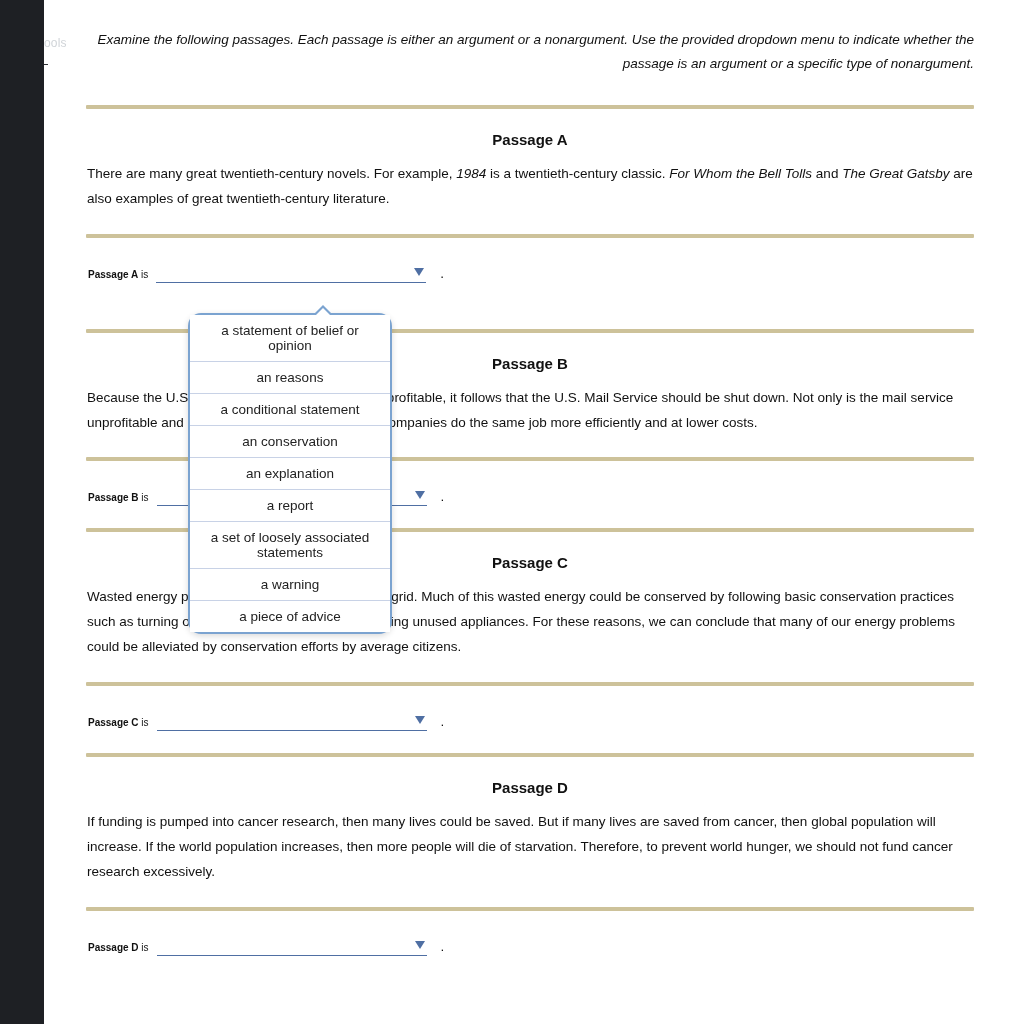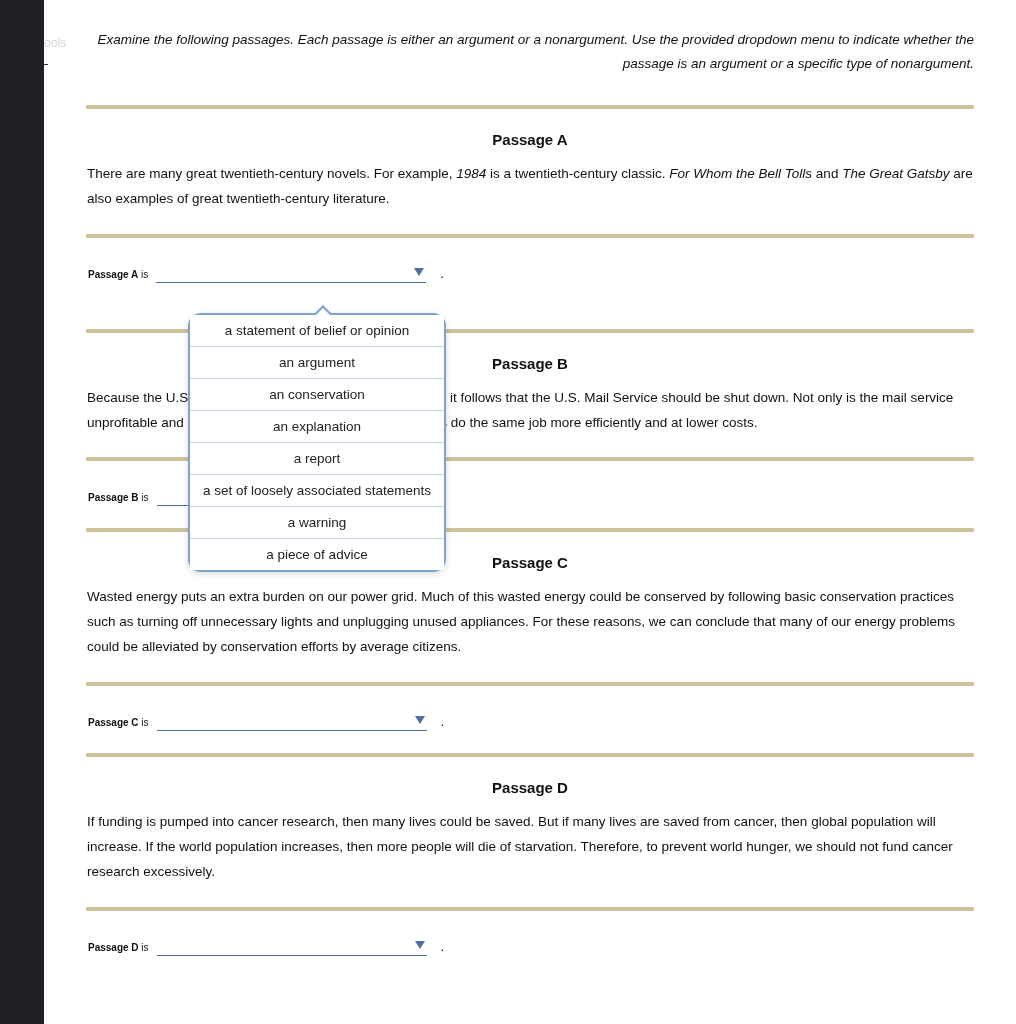--- a/index.html
+++ b/index.html
@@ -17,21 +17,21 @@
   .passage-body .num { font-style: italic; }
   .passage-body .book { font-style: italic; }
   .answer-line { display: flex; align-items: baseline; gap: 8px; margin: 28px 0 16px 2px; }
   .answer-label { font-size: 10px; }
   .answer-label b { font-weight: 700; }
   .dropdown-field { position: relative; display: inline-block; min-width: 270px; border-bottom: 1px solid #4f6fa3; padding: 0 18px 1px 4px; color: #333; }
   .dropdown-field .selected { visibility: hidden; }
   .dropdown-field .caret { position: absolute; right: 2px; top: 2px; width: 0; height: 0; border-left: 5px solid transparent; border-right: 5px solid transparent; border-top: 8px solid #4f6fa3; }
   .period { margin-left: 6px; }
   .dd-wrap { position: relative; height: 0; }
-  .dropdown-menu { position: absolute; top: 14px; left: 102px; width: 258px; border: 2px solid #7ba3d0; background: #fff; border-radius: 13px; box-shadow: 0 2px 6px rgba(0,0,0,.15); z-index: 20; }
+  .dropdown-menu { position: absolute; top: 14px; left: 102px; width: 204px; border: 2px solid #7ba3d0; background: #fff; border-radius: 13px; box-shadow: 0 2px 6px rgba(0,0,0,.15); z-index: 20; }
   .dropdown-menu::before { content: ""; position: absolute; top: -10px; left: 124px; border-left: 9px solid transparent; border-right: 9px solid transparent; border-bottom: 9px solid #7ba3d0; }
   .dropdown-menu::after { content: ""; position: absolute; top: -7px; left: 126px; border-left: 7px solid transparent; border-right: 7px solid transparent; border-bottom: 7px solid #fff; }
   .dd-item { padding: 8px 10px; text-align: center; font-size: 13.5px; color: #222; border-bottom: 1px solid #c8d2e6; cursor: pointer; background:#fff; }
   .dd-item:last-child { border-bottom: none; }
 </style>
 </head>
 <body>
 
 <div class="root">
   <aside class="sidebar">
@@ -58,21 +58,22 @@
       <span class="dropdown-field">
         <span class="selected">placeholder</span>
         <span class="caret"></span>
       </span>
       <span class="period">.</span>
     </div>
 
     <div class="dd-wrap">
       <div class="dropdown-menu">
         <div class="dd-item">a statement of belief or opinion</div>
-        <div class="dd-item">an argument</div>
+        <div class="dd-item">an reasons</div>
+        <div class="dd-item">a conditional statement</div>
         <div class="dd-item">an conservation</div>
         <div class="dd-item">an explanation</div>
         <div class="dd-item">a report</div>
         <div class="dd-item">a set of loosely associated statements</div>
         <div class="dd-item">a warning</div>
         <div class="dd-item">a piece of advice</div>
       </div>
     </div>
 
     <div class="tan-rule" style="margin-top:46px"></div>

